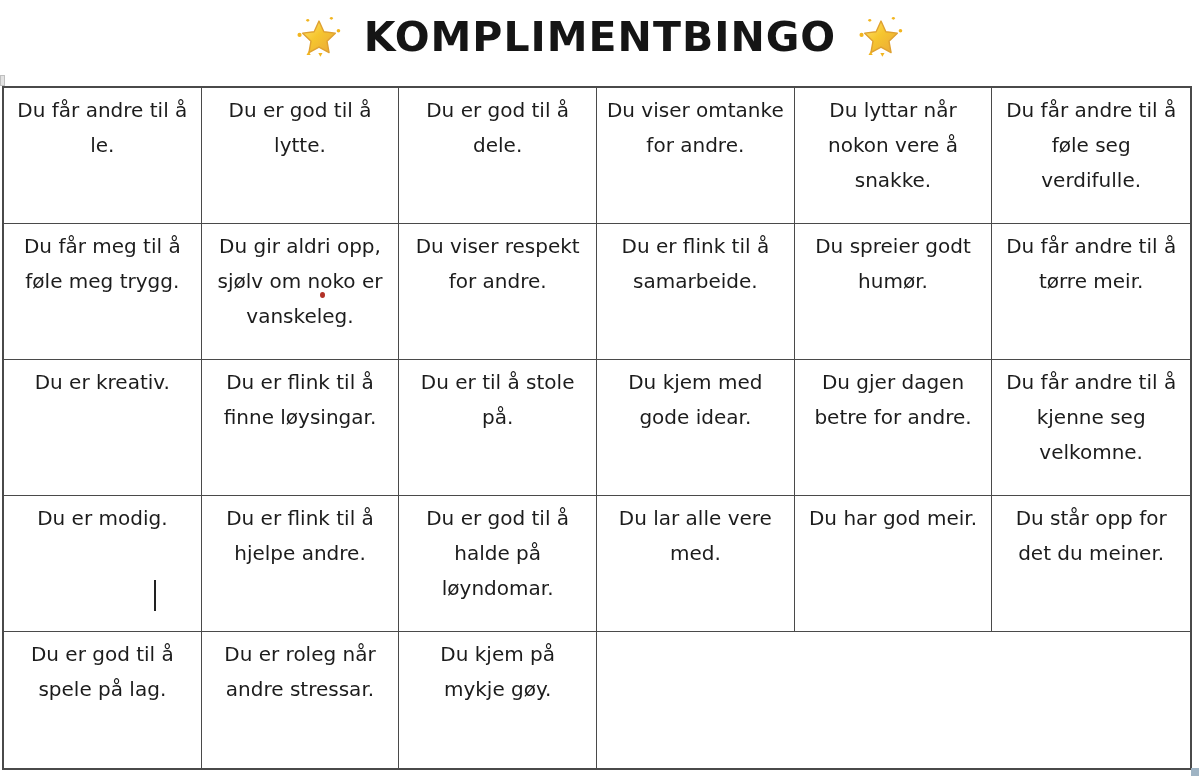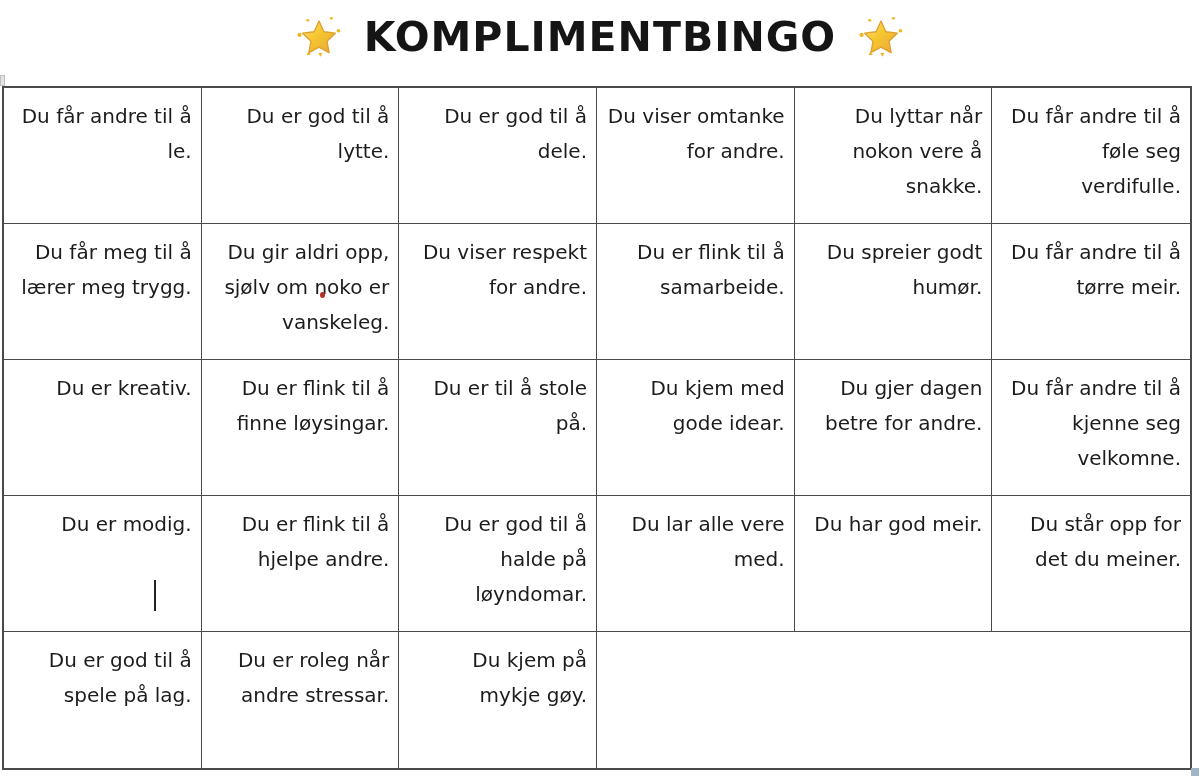--- a/index.html
+++ b/index.html
@@ -35,22 +35,22 @@
     grid-template-columns:repeat(6,1fr);
     grid-template-rows:repeat(5,1fr);
     border:2px solid var(--border);
     box-sizing:border-box;
     background:#fff;
   }
   .cell{
     border-right:1.5px solid var(--border);
     border-bottom:1.5px solid var(--border);
     box-sizing:border-box;
-    padding:11px 9px 0 9px;
-    text-align:right;
+    padding:5px 9px 0 9px;
+    text-align:center;
   }
   .cell:nth-child(6n){border-right:none;}
   .cell:nth-child(n+25){border-bottom:none;}
   .cell span{
     display:inline-block;
     font-size:20px;
     line-height:35px;
     color:var(--text);
   }
 
@@ -108,21 +108,21 @@
     </svg>
   </div>
 
   <div class="grid">
       <div class="cell"><span>Du får andre til å le.</span></div>
       <div class="cell"><span>Du er god til å lytte.</span></div>
       <div class="cell"><span>Du er god til å dele.</span></div>
       <div class="cell"><span>Du viser omtanke for andre.</span></div>
       <div class="cell"><span>Du lyttar når nokon vere å snakke.</span></div>
       <div class="cell"><span>Du får andre til å føle seg verdifulle.</span></div>
-      <div class="cell"><span>Du får meg til å lærer meg trygg.</span></div>
+      <div class="cell"><span>Du får meg til å føle meg trygg.</span></div>
       <div class="cell"><span>Du gir aldri opp, sjølv om noko er vanskeleg.</span></div>
       <div class="cell"><span>Du viser respekt for andre.</span></div>
       <div class="cell"><span>Du er flink til å samarbeide.</span></div>
       <div class="cell"><span>Du spreier godt humør.</span></div>
       <div class="cell"><span>Du får andre til å tørre meir.</span></div>
       <div class="cell"><span>Du er kreativ.</span></div>
       <div class="cell"><span>Du er flink til å finne løysingar.</span></div>
       <div class="cell"><span>Du er til å stole på.</span></div>
       <div class="cell"><span>Du kjem med gode idear.</span></div>
       <div class="cell"><span>Du gjer dagen betre for andre.</span></div>

